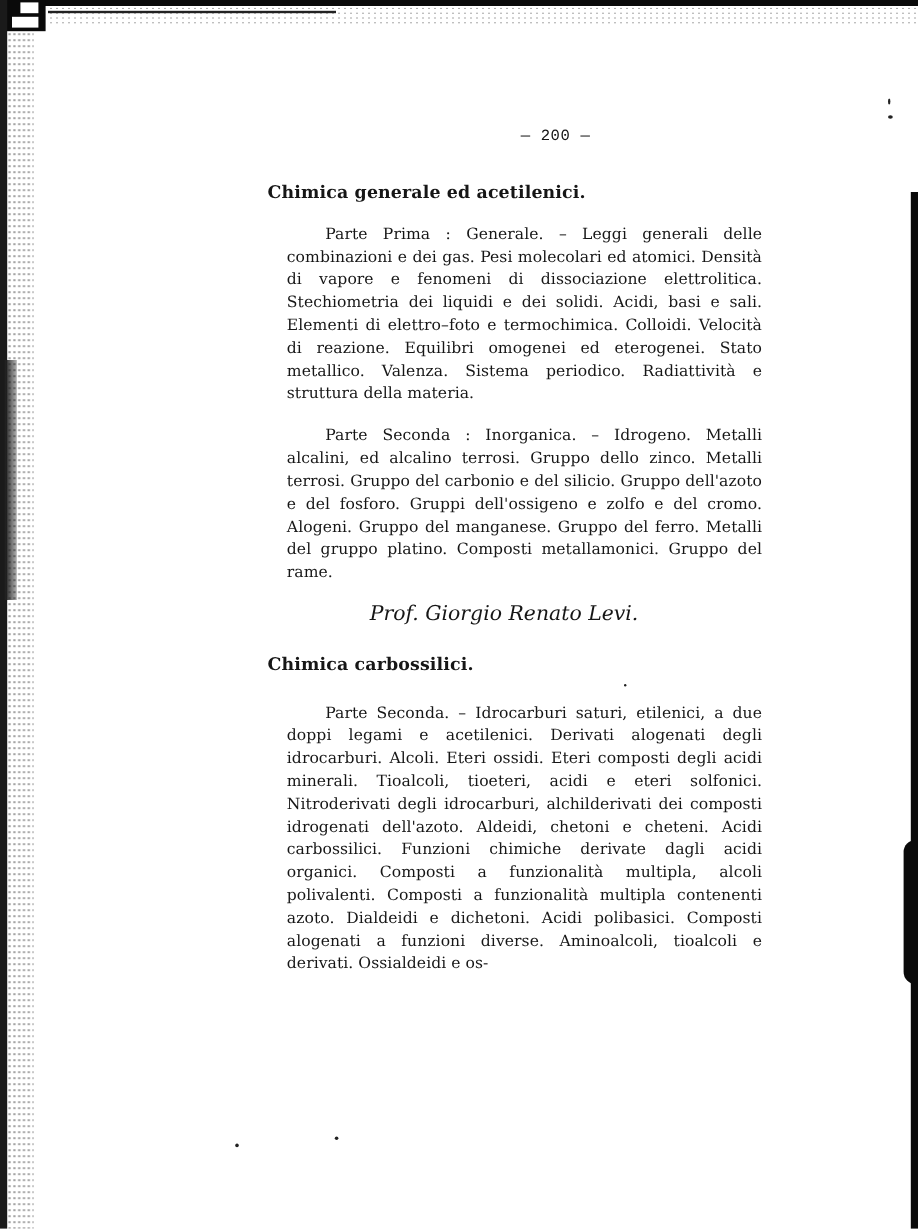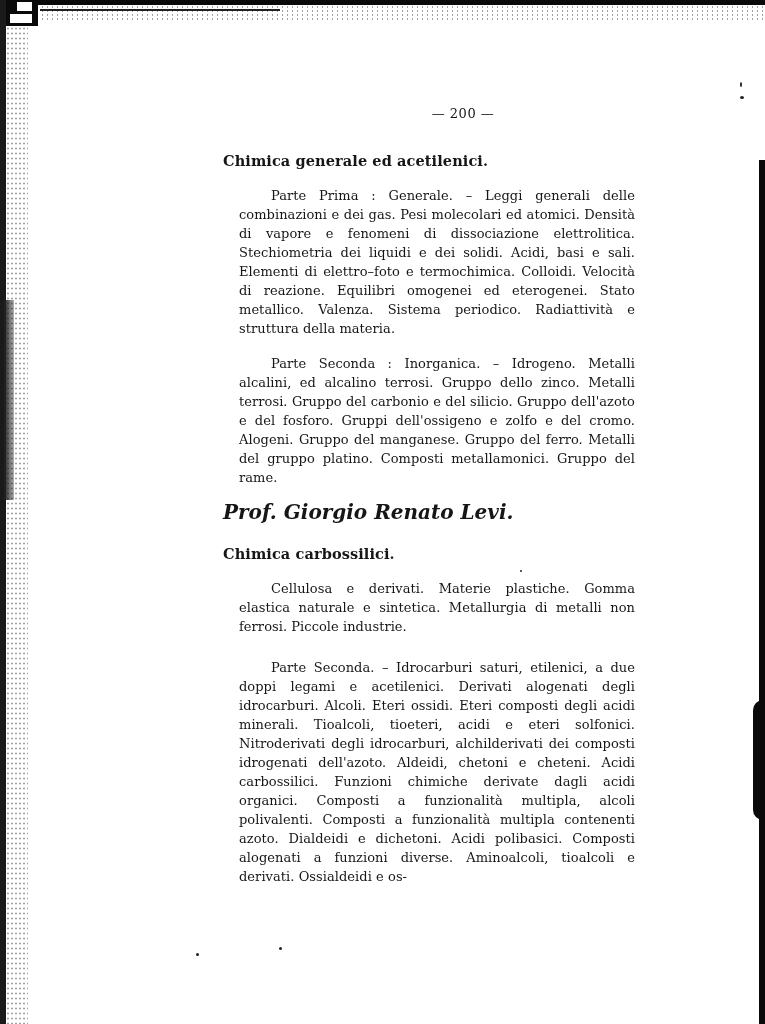--- a/index.html
+++ b/index.html
@@ -74,44 +74,44 @@
       top: 106px;
       width: 428px;
     }
     .page-number {
       text-align: center;
       font-size: 13px;
       margin-left: 190px;
       width: 100px;
       margin-bottom: 30px;
       letter-spacing: 0.5px;
+      font-family: Liberation Mono, monospace;
     }
     .section { margin-bottom: 22px; }
     .section-title {
       font-weight: bold;
       font-size: 14.5px;
       line-height: 19px;
       margin: 0 0 4px 0;
       letter-spacing: 0.1px;
     }
     .para {
       font-size: 13px;
       line-height: 19px;
       text-align: justify;
       text-indent: 32px;
       margin: 16px;
       letter-spacing: 0.05px;
     }
     .prof {
       font-style: italic;
-      font-size: 20px;
+      font-size: 17px;
       line-height: 19px;
-      text-align: left;
+      text-align: center;
       margin: 4px 34px 0 0;
-      font-weight: bold;
     }
   </style>
 </head>
 <body>
 
 <div class="scan-top"></div>
 <div class="scan-top-speckle"></div>
 <div class="scan-top-rule"></div>
 <div class="scan-corner">
   <div class="scan-corner-hole1"></div>
@@ -133,19 +133,18 @@
 
   <div class="section">
     <div class="section-title">Chimica generale ed acetilenici.</div>
     <p class="para">Parte Prima : Generale. – Leggi generali delle combinazioni e dei gas. Pesi molecolari ed atomici. Densità di vapore e fenomeni di dissociazione elettrolitica. Stechiometria dei liquidi e dei solidi. Acidi, basi e sali. Elementi di elettro–foto e termochimica. Colloidi. Velocità di reazione. Equilibri omogenei ed eterogenei. Stato metallico. Valenza. Sistema periodico. Radiattività e struttura della materia.</p>
     <p class="para">Parte Seconda : Inorganica. – Idrogeno. Metalli alcalini, ed alcalino terrosi. Gruppo dello zinco. Metalli terrosi. Gruppo del carbonio e del silicio. Gruppo dell'azoto e del fosforo. Gruppi dell'ossigeno e zolfo e del cromo. Alogeni. Gruppo del manganese. Gruppo del ferro. Metalli del gruppo platino. Composti metallamonici. Gruppo del rame.</p>
     <div class="prof">Prof. Giorgio Renato Levi.</div>
   </div>
 
   <div class="section">
     <div class="section-title">Chimica carbossilici.</div>
-    <p class="para">Cellulosa e derivati. Materie plastiche. Gomma elastica naturale e sintetica. Metallurgia di metalli non ferrosi. Piccole industrie.</p>
   </div>
 
   <div class="section">
     <p class="para">Parte Seconda. – Idrocarburi saturi, etilenici, a due doppi legami e acetilenici. Derivati alogenati degli idrocarburi. Alcoli. Eteri ossidi. Eteri composti degli acidi minerali. Tioalcoli, tioeteri, acidi e eteri solfonici. Nitroderivati degli idrocarburi, alchilderivati dei composti idrogenati dell'azoto. Aldeidi, chetoni e cheteni. Acidi carbossilici. Funzioni chimiche derivate dagli acidi organici. Composti a funzionalità multipla, alcoli polivalenti. Composti a funzionalità multipla contenenti azoto. Dialdeidi e dichetoni. Acidi polibasici. Composti alogenati a funzioni diverse. Aminoalcoli, tioalcoli e derivati. Ossialdeidi e os-</p>
   </div>
 </div>
 
 </body></html>

